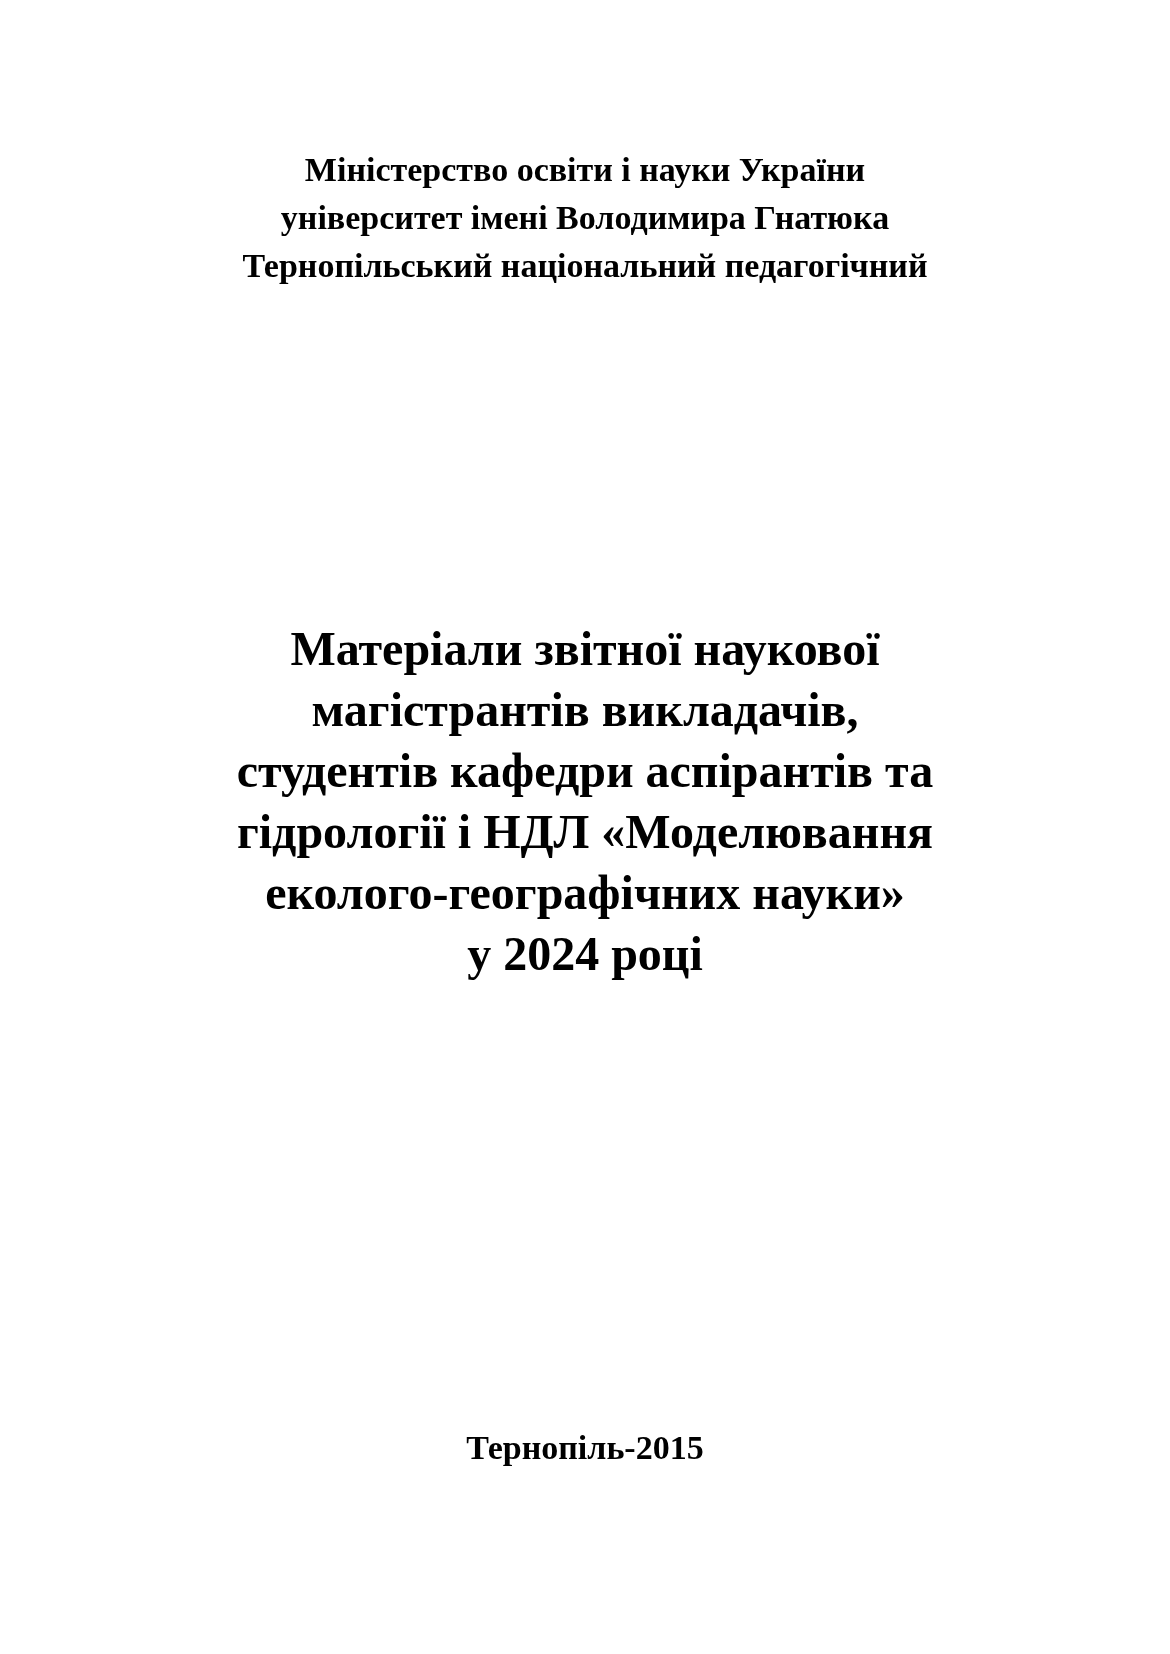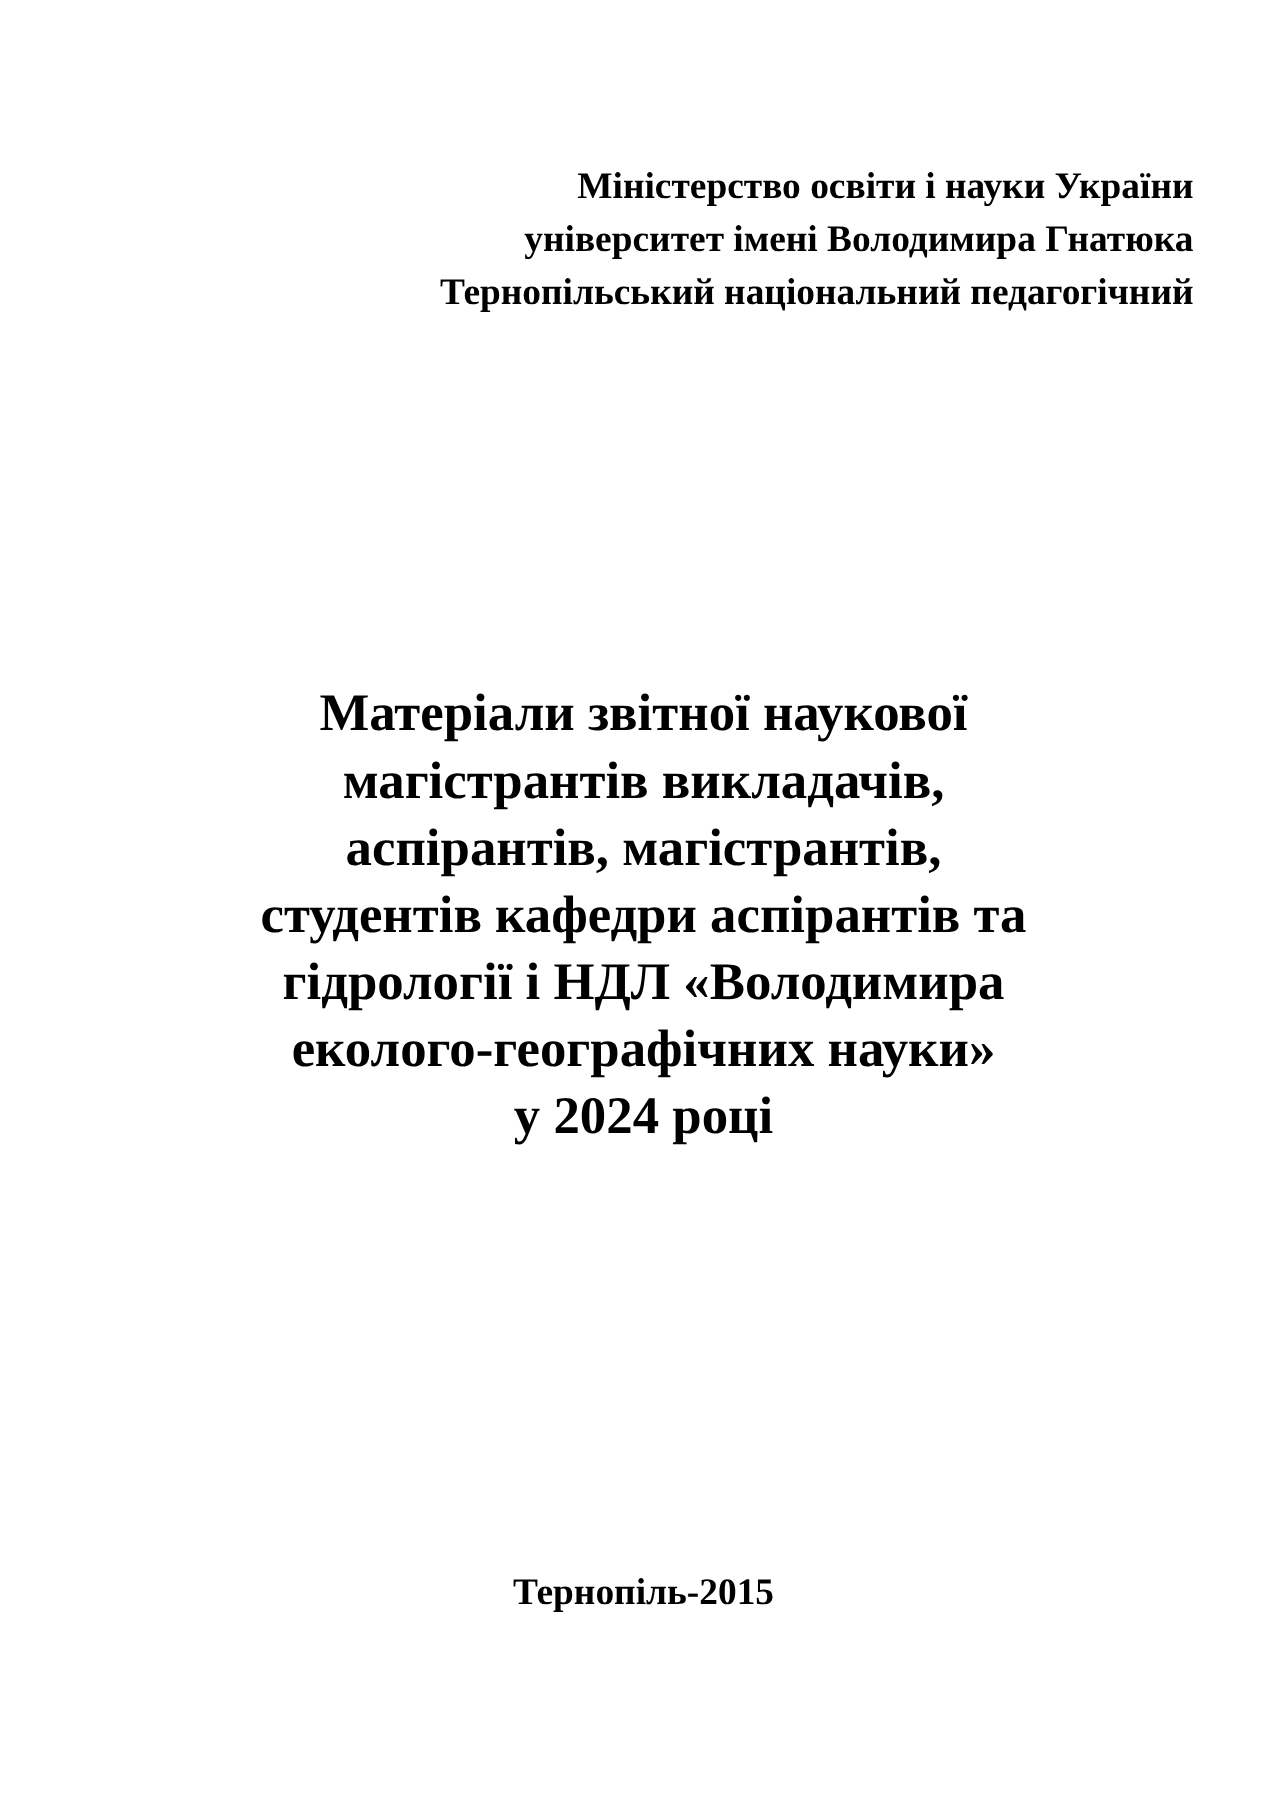--- a/index.html
+++ b/index.html
@@ -14,21 +14,21 @@
     background: #ffffff;
     color: #000000;
     font-family: "Liberation Serif", "DejaVu Serif", serif;
     overflow: hidden;
   }
   .header-block {
     position: absolute;
     top: 146px;
     left: 85px;
     width: 1000px;
-    text-align: right;
+    text-align: center;
   }
   .header-line {
     font-size: 34px;
     font-weight: bold;
     line-height: 48px;
     white-space: nowrap;
   }
   .title-block {
     position: absolute;
     top: 618px;
@@ -63,23 +63,22 @@
 
   <div class="header-block">
     <div class="header-line">Міністерство освіти і науки України</div>
     <div class="header-line">університет імені Володимира Гнатюка</div>
     <div class="header-line">Тернопільський національний педагогічний</div>
   </div>
 
   <div class="title-block">
     <div class="title-line">Матеріали звітної наукової</div>
     <div class="title-line">магістрантів викладачів,</div>
-    <div class="title-line">аспірантів, магістрантів,</div>
     <div class="title-line">студентів кафедри аспірантів та</div>
-    <div class="title-line">гідрології і НДЛ «Володимира</div>
+    <div class="title-line">гідрології і НДЛ «Моделювання</div>
     <div class="title-line">еколого-географічних науки»</div>
     <div class="title-line">у 2024 році</div>
   </div>
 
   <div class="footer-block">
     <div class="footer-line">Тернопіль-2015</div>
   </div>
 
 </div>
 

